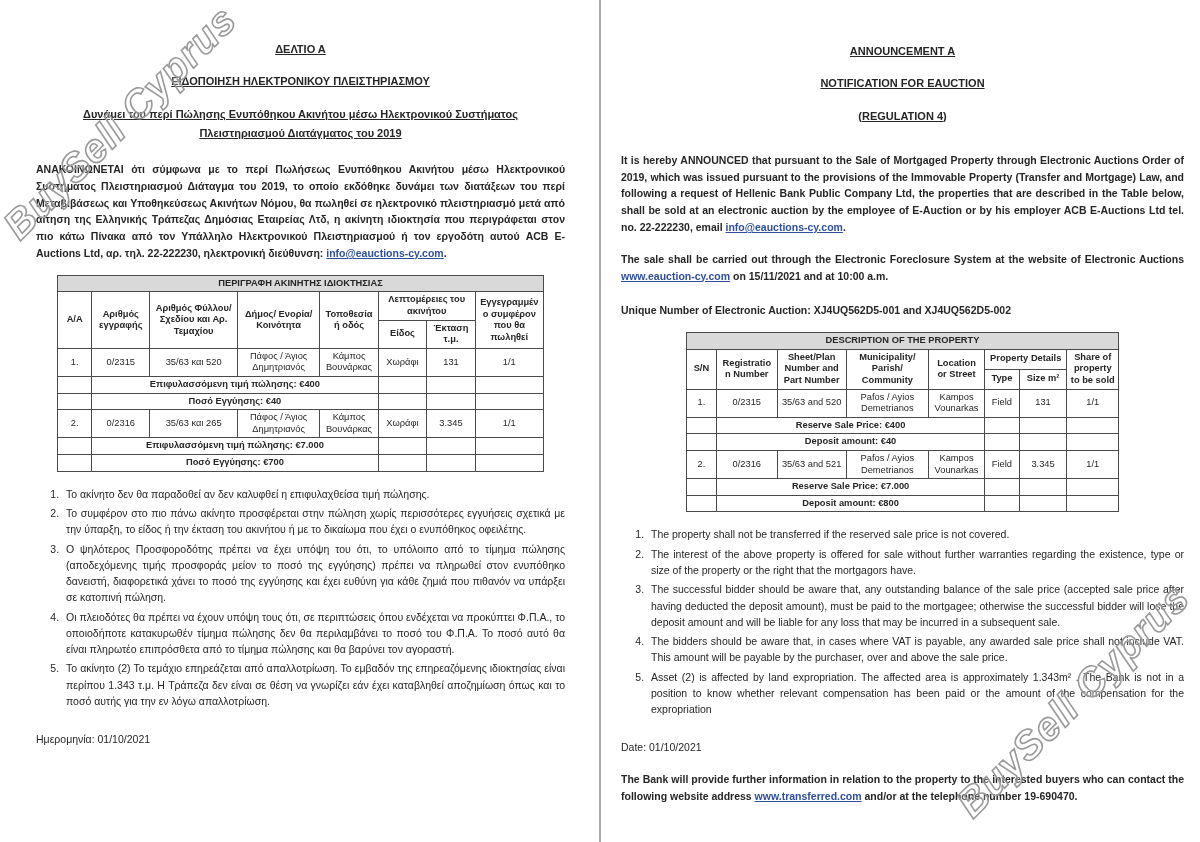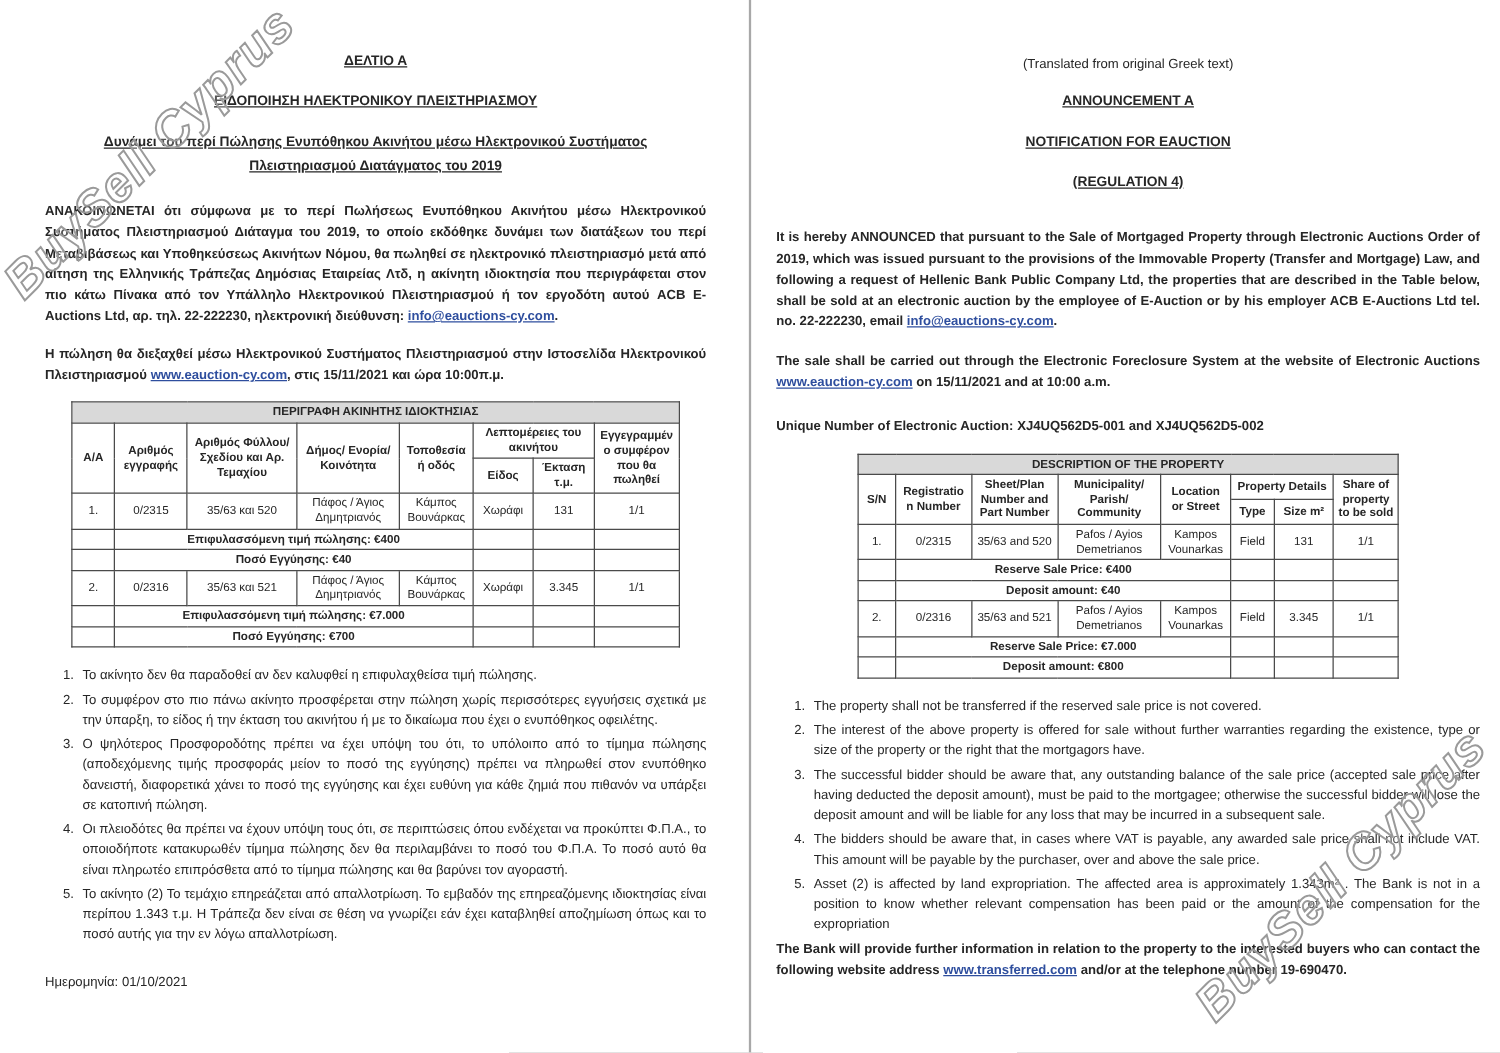--- a/index.html
+++ b/index.html
@@ -74,21 +74,20 @@
 
   <div class="page page-left">
     <div class="watermark wm-left">BuySell Cyprus</div>
 
     <div class="h-center">ΔΕΛΤΙΟ Α</div>
     <div class="h-center">ΕΙΔΟΠΟΙΗΣΗ ΗΛΕΚΤΡΟΝΙΚΟΥ ΠΛΕΙΣΤΗΡΙΑΣΜΟΥ</div>
     <div class="h-center h-wrap">Δυνάμει του περί Πώλησης Ενυπόθηκου Ακινήτου μέσω Ηλεκτρονικού Συστήματος Πλειστηριασμού Διατάγματος του 2019</div>
 
     <p class="para mt-md"><span>ΑΝΑΚΟΙΝΩΝΕΤΑΙ ότι σύμφωνα με το περί Πωλήσεως Ενυπόθηκου Ακινήτου μέσω Ηλεκτρονικού Συστήματος Πλειστηριασμού Διάταγμα του 2019, το οποίο εκδόθηκε δυνάμει των διατάξεων του περί Μεταβιβάσεως και Υποθηκεύσεως Ακινήτων Νόμου, θα πωληθεί σε ηλεκτρονικό πλειστηριασμό μετά από αίτηση της Ελληνικής Τράπεζας Δημόσιας Εταιρείας Λτδ, η ακίνητη ιδιοκτησία που περιγράφεται στον πιο κάτω Πίνακα από τον Υπάλληλο Ηλεκτρονικού Πλειστηριασμού ή τον εργοδότη αυτού ACB E-Auctions Ltd, αρ. τηλ. 22-222230, ηλεκτρονική διεύθυνση: </span><a class="link">info@eauctions-cy.com</a><span>.</span></p>
 
-    <p class="para"><span>Η πώληση θα διεξαχθεί μέσω Ηλεκτρονικού Συστήματος Πλειστηριασμού στην Ιστοσελίδα Ηλεκτρονικού Πλειστηριασμού </span><a class="link">www.eauction-cy.com</a><span>, στις 15/11/2021 και ώρα 10:00π.μ.</span></p>
 
 
     <table class="prop prop-gr">
       <colgroup>
         <col style="width:7%">
           <col style="width:12%">
           <col style="width:18%">
           <col style="width:17%">
         <col style="width:12%">
           <col style="width:10%">
@@ -132,21 +131,21 @@
       <tr>
         <td></td>
         <td colspan="4" class="sub-lbl">Ποσό Εγγύησης: €40</td>
         <td></td>
             <td></td>
             <td></td>
       </tr>
       <tr>
         <td>2.</td>
         <td>0/2316</td>
-        <td>35/63 και 521</td>
+        <td>35/63 και 265</td>
         <td>Πάφος / Άγιος Δημητριανός</td>
         <td>Κάμπος Βουνάρκας</td>
         <td>Χωράφι</td>
         <td>3.345</td>
         <td>1/1</td>
       </tr>
       <tr>
         <td></td>
         <td colspan="4" class="sub-lbl">Επιφυλασσόμενη τιμή πώλησης: €7.000</td>
         <td></td>
@@ -173,21 +172,20 @@
 
     <p class="date-line">Ημερομηνία: 01/10/2021</p>
 
   </div>
 
   <div class="divider"></div>
 
   <div class="page page-right">
     <div class="watermark wm-right">BuySell Cyprus</div>
 
-    <div class="h-center h-plain">(Translated from original Greek text)</div>
     <div class="h-center">ANNOUNCEMENT A</div>
     <div class="h-center">NOTIFICATION FOR EAUCTION</div>
     <div class="h-center">(REGULATION 4)</div>
 
     <p class="para spaced mt-lg"><span>It is hereby ANNOUNCED that pursuant to the Sale of Mortgaged Property through Electronic Auctions Order of 2019, which was issued pursuant to the provisions of the Immovable Property (Transfer and Mortgage) Law, and following a request of Hellenic Bank Public Company Ltd, the properties that are described in the Table below, shall be sold at an electronic auction by the employee of E-Auction or by his employer ACB E-Auctions Ltd tel. no. 22-222230, email </span><a class="link">info@eauctions-cy.com</a><span>.</span></p>
 
     <p class="para spaced"><span>The sale shall be carried out through the Electronic Foreclosure System at the website of Electronic Auctions </span><a class="link">www.eauction-cy.com</a><span>  on 15/11/2021 and at 10:00 a.m.</span></p>
 
     <p class="para mt-md">Unique Number of Electronic Auction: XJ4UQ562D5-001 and XJ4UQ562D5-002</p>
 
@@ -271,18 +269,19 @@
       </table>
 
     <ol class="nlist">
       <li>The property shall not be transferred if the reserved sale price is not covered.</li>
       <li>The interest of the above property is offered for sale without further warranties regarding the existence, type or size of the property or the right that the mortgagors have.</li>
       <li>The successful bidder should be aware that, any outstanding balance of the sale price (accepted sale price after having deducted the deposit amount), must be paid to the mortgagee; otherwise the successful bidder will lose the deposit amount and will be liable for any loss that may be incurred in a subsequent sale.</li>
       <li>The bidders should be aware that, in cases where VAT is payable, any awarded sale price shall not include VAT. This amount will be payable by the purchaser, over and above the sale price.</li>
       <li>Asset (2) is affected by land expropriation. The affected area is approximately 1.343m² . The Bank is not in a position to know whether relevant compensation has been paid or the amount of the compensation for the expropriation</li>
     </ol>
 
+    <p class="date-line">Date: 01/10/2021</p>
 
     <p class="para bold"><span>The Bank will provide further information in relation to the property to the interested buyers who can contact the following website address </span><a class="link">www.transferred.com</a><span> and/or at the telephone number 19-690470.</span></p>
 
   </div>
 
 </div>
 
 </body></html>

